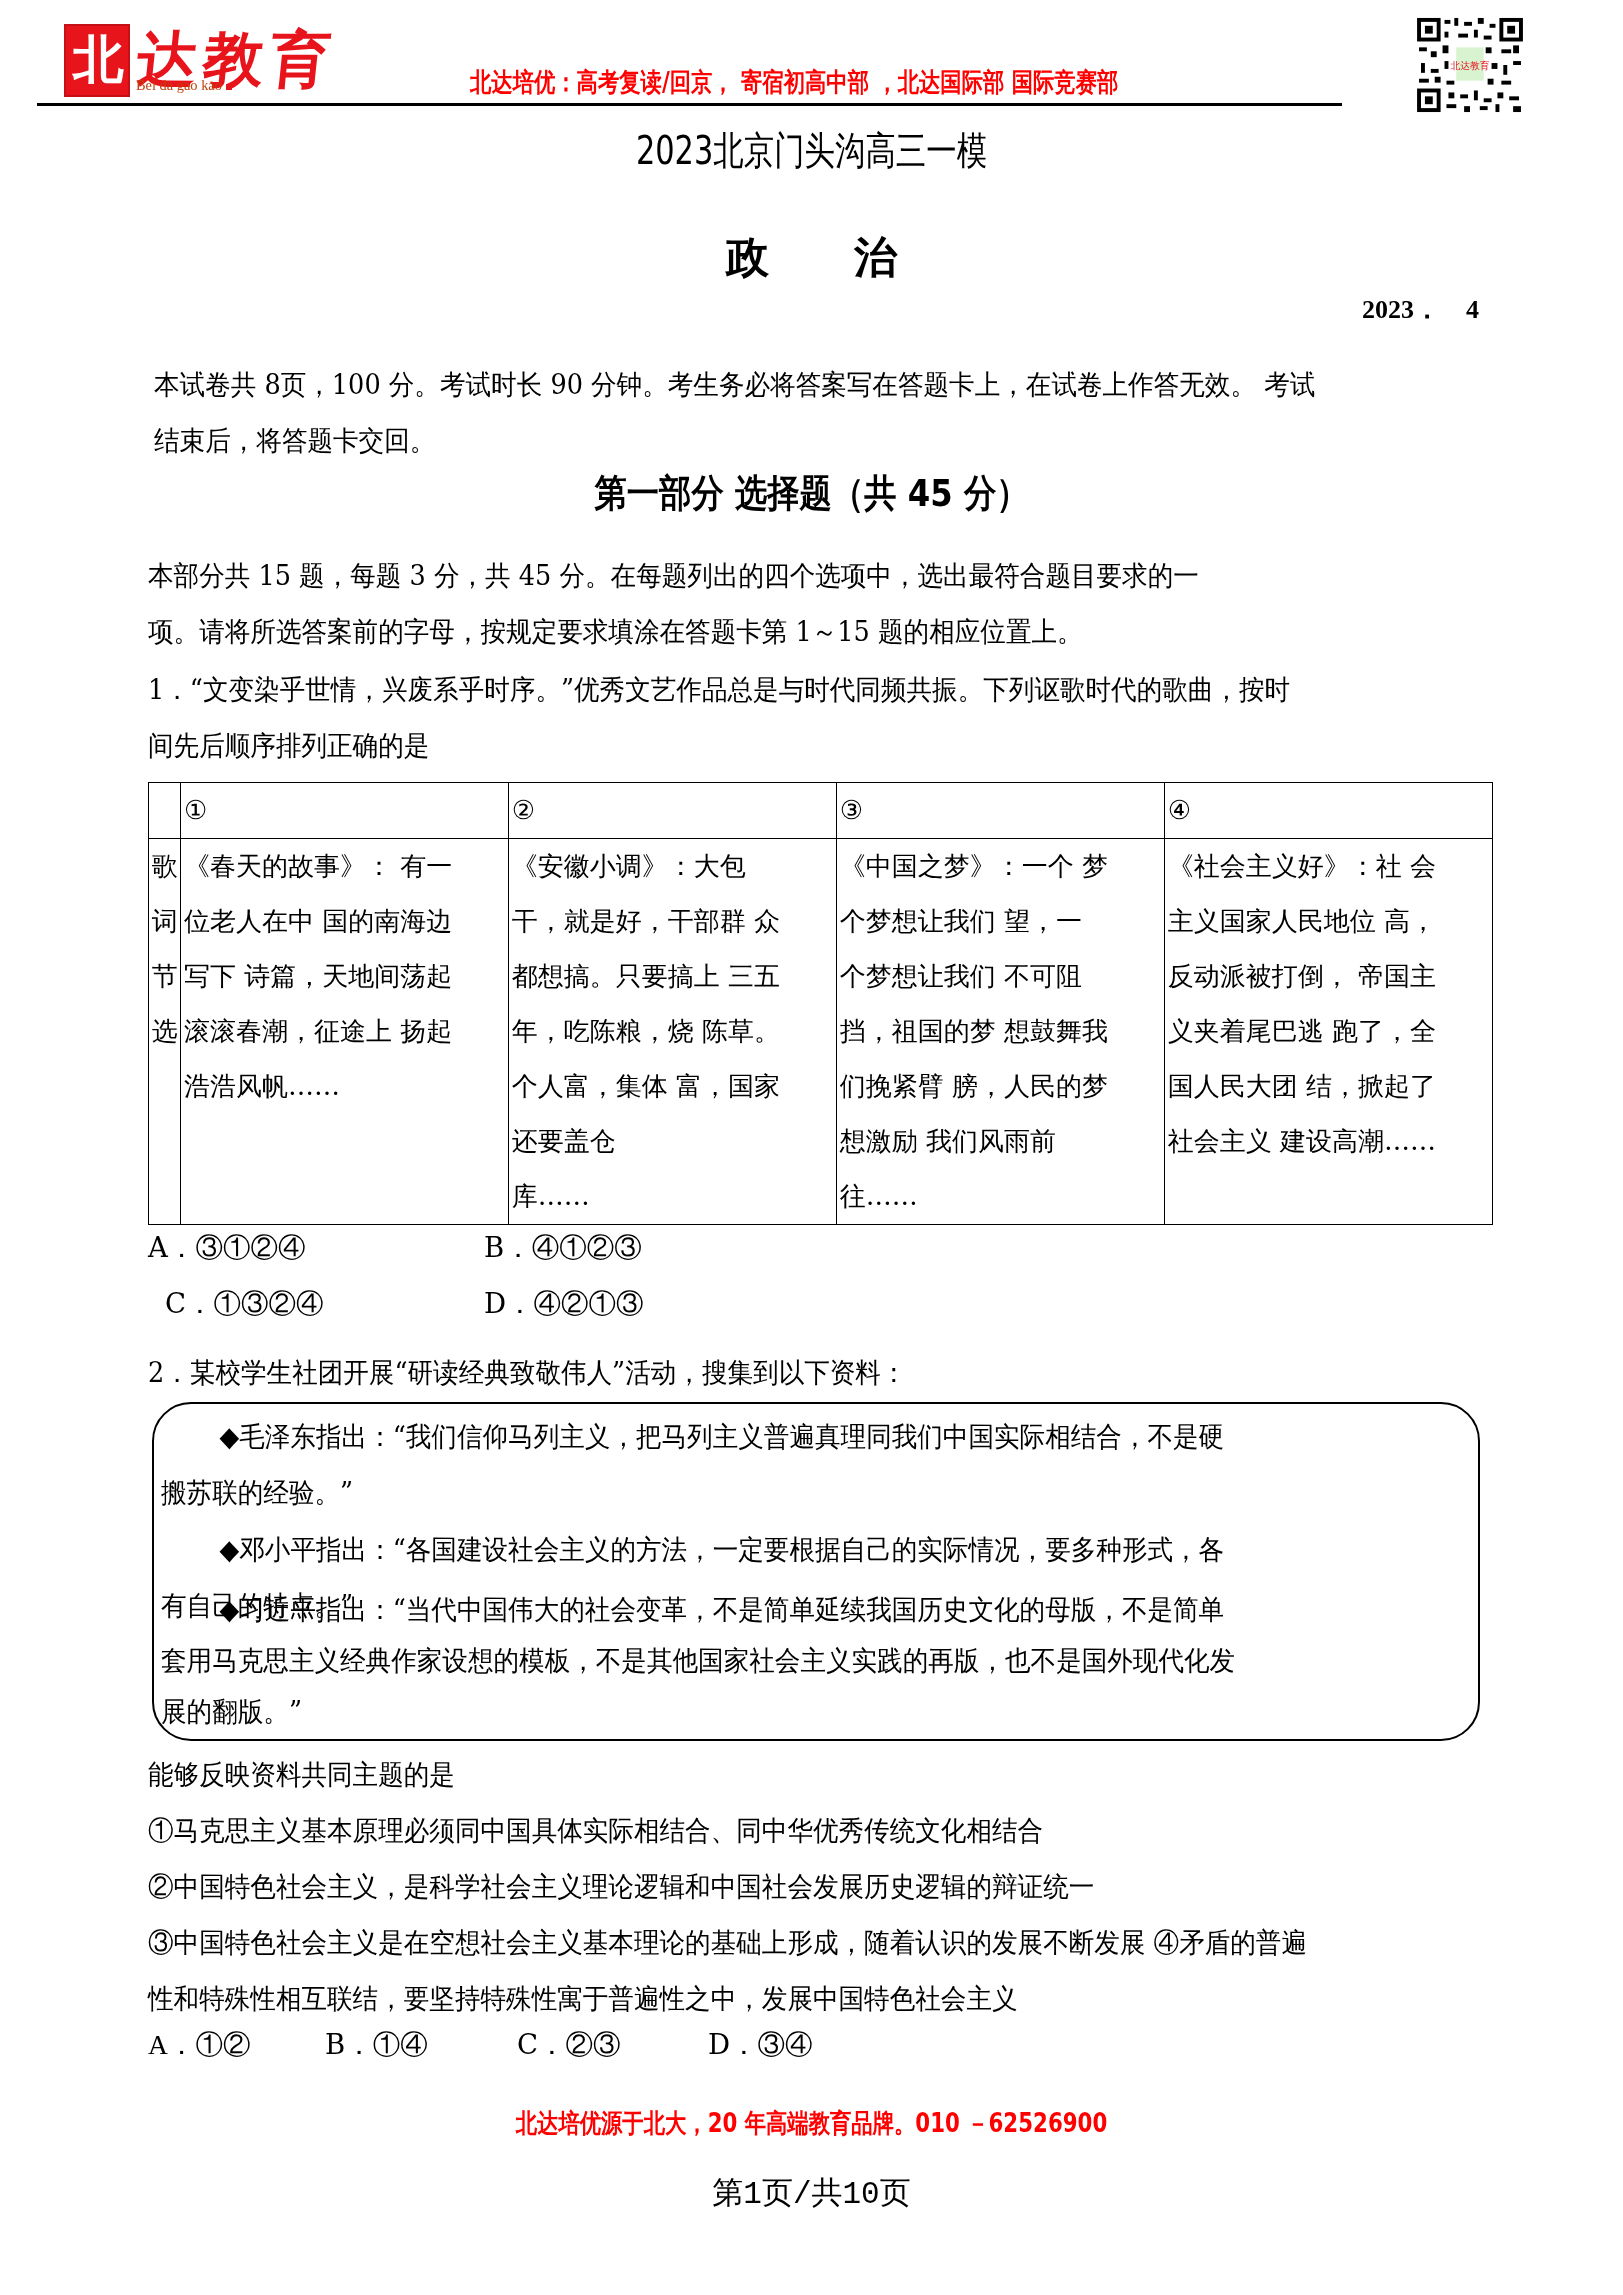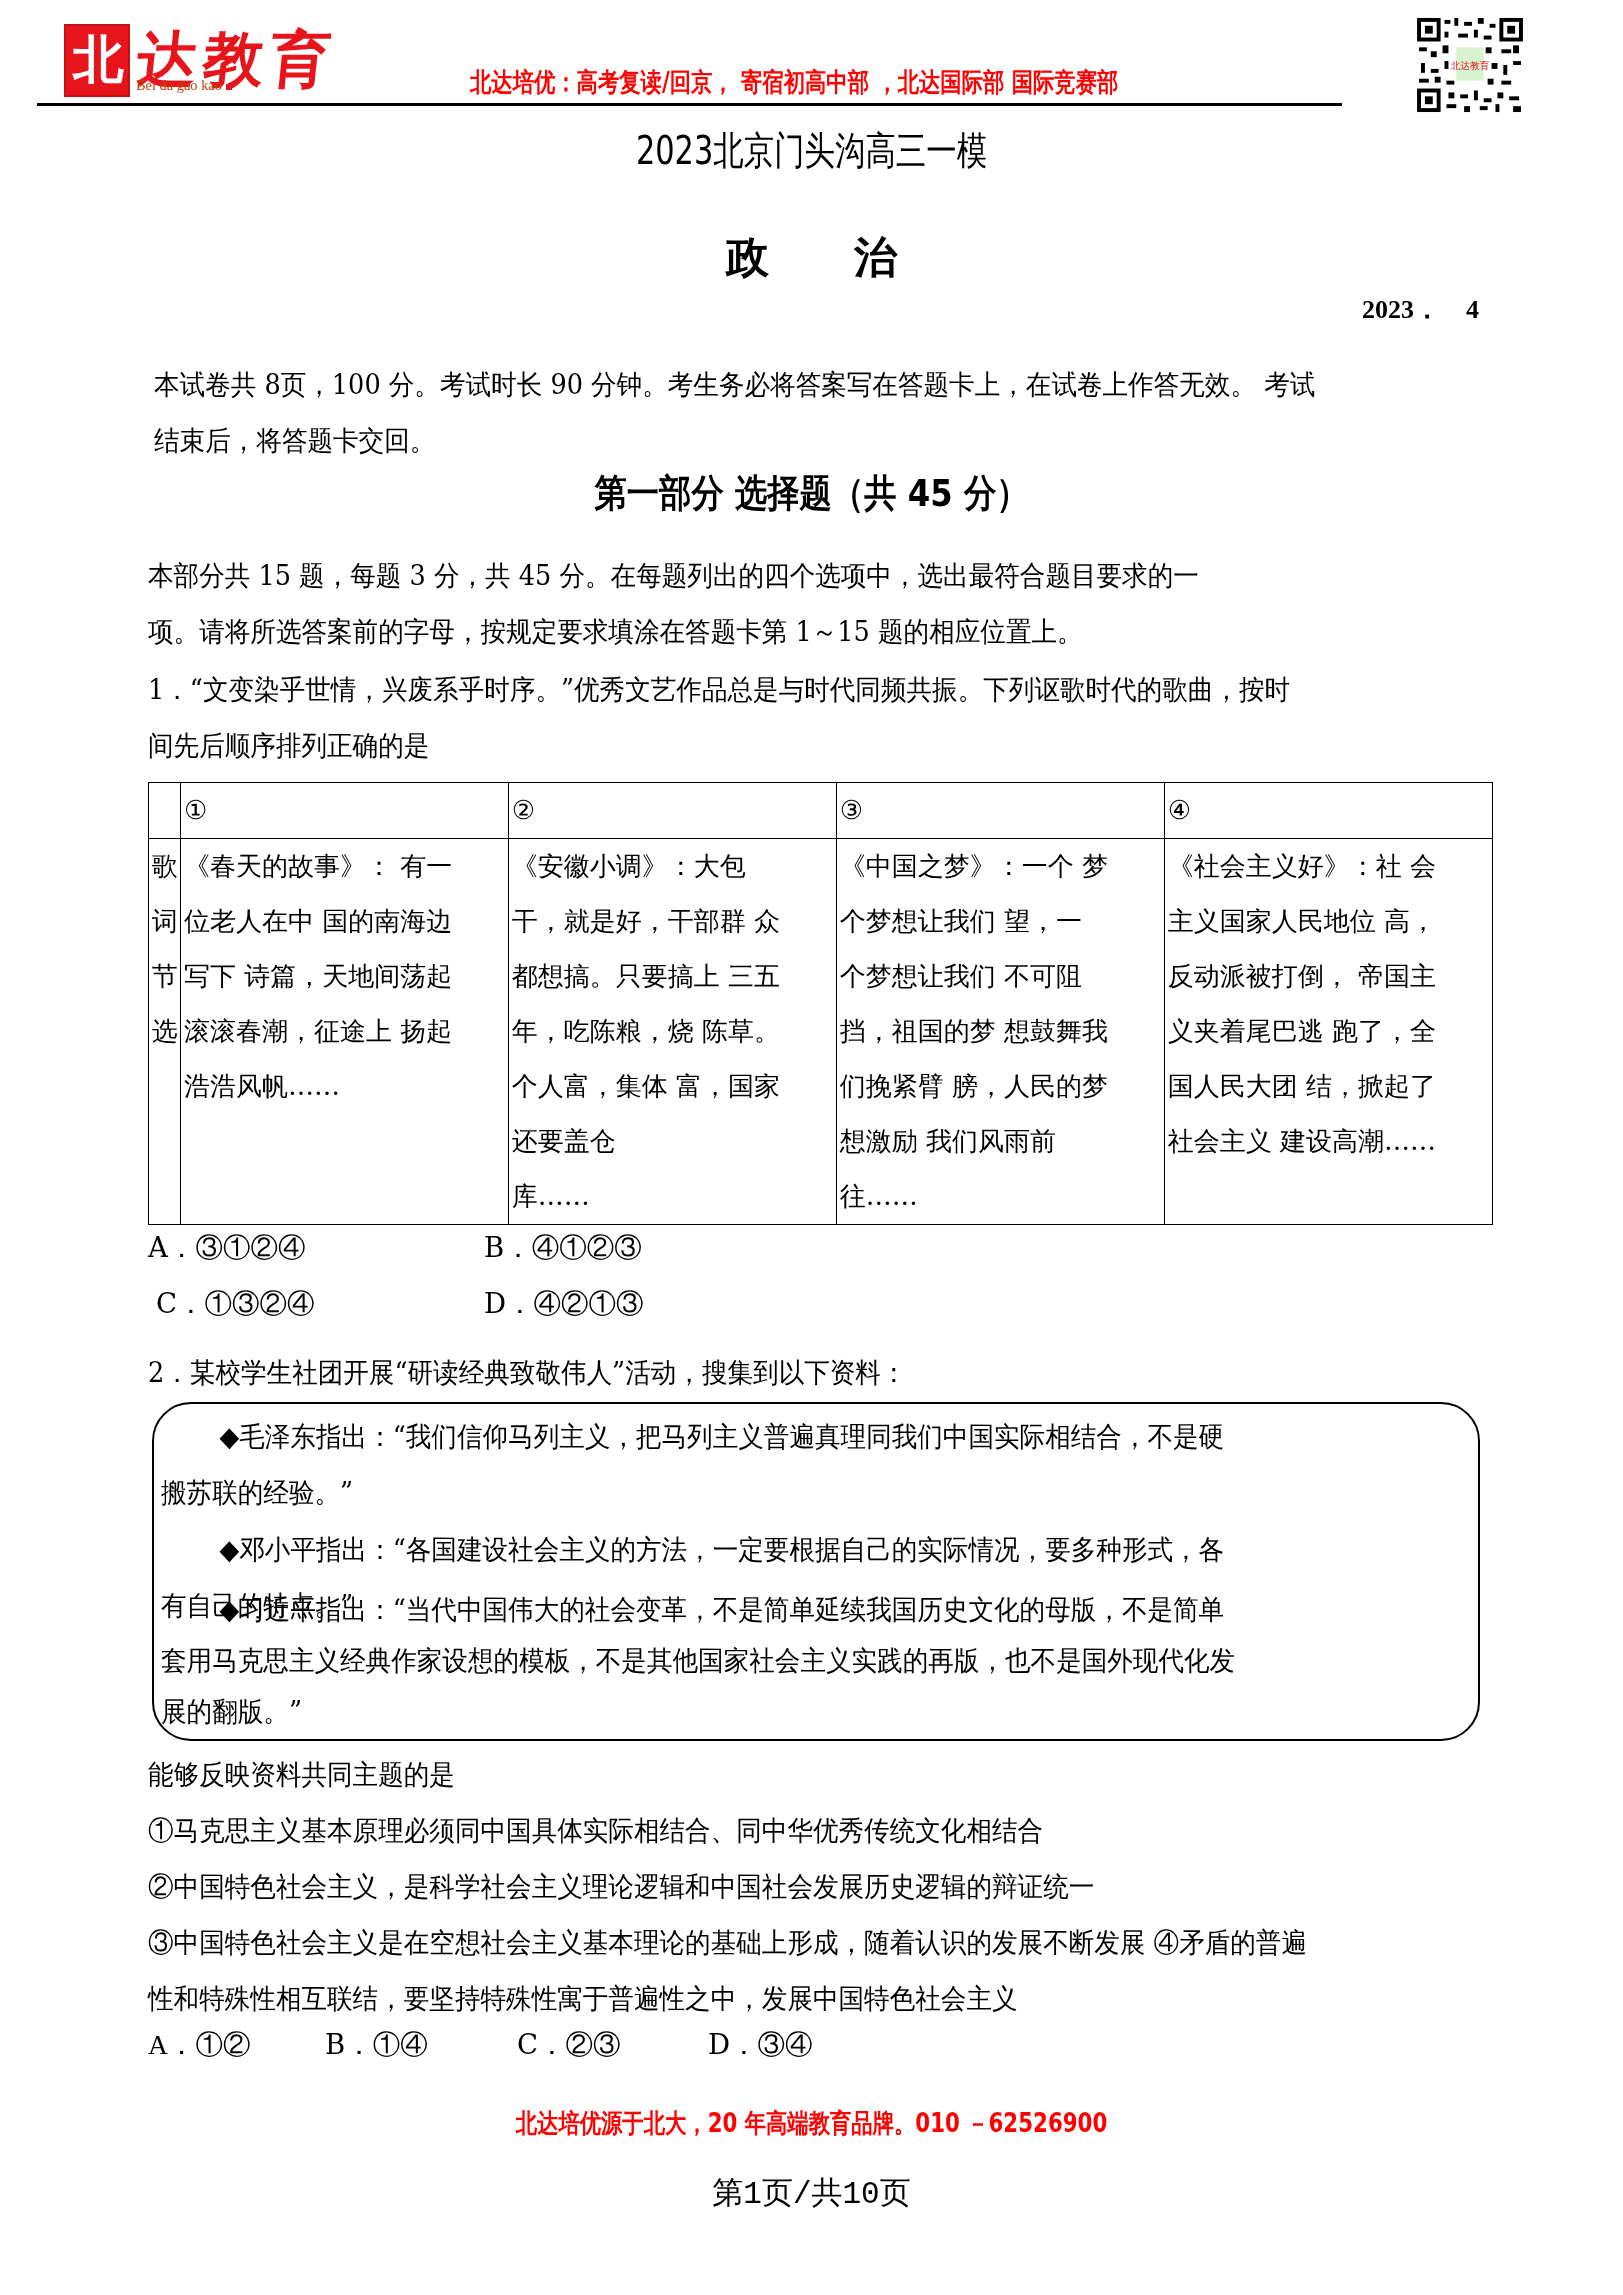--- a/index.html
+++ b/index.html
@@ -178,21 +178,21 @@
       <div>国人民大团 结，掀起了</div>
       <div>社会主义 建设高潮……</div>
     </td>
   </tr>
 </tbody>
   </table>
 
 <div class="q1-opts">
   <div class="opt" style="left:148px;top:1230px;text-align:right;"><span>A．</span><span>③①②④</span></div>
   <div class="opt" style="left:484px;top:1230px;"><span>B．</span><span>④①②③</span></div>
-  <div class="opt" style="left:156px;top:1286px;"><span>C．</span><span>①③②④</span></div>
+  <div class="opt" style="left:165px;top:1286px;"><span>C．</span><span>①③②④</span></div>
   <div class="opt" style="left:484px;top:1286px;"><span>D．</span><span>④②①③</span></div>
 </div>
 
 <div class="abs body-text" style="left:148px;top:1344px;">2．某校学生社团开展“研读经典致敬伟人”活动，搜集到以下资料：</div>
 
 <div id="quote-box" class="abs"></div>
 <div class="quote" style="top:1408px;">
   <div class="first"><span class="diamond">◆</span><span>毛泽东指出：“我们信仰马列主义，把马列主义普遍真理同我们中国实际相结合，不是硬</span></div>
   <div>搬苏联的经验。”</div>
 </div>

